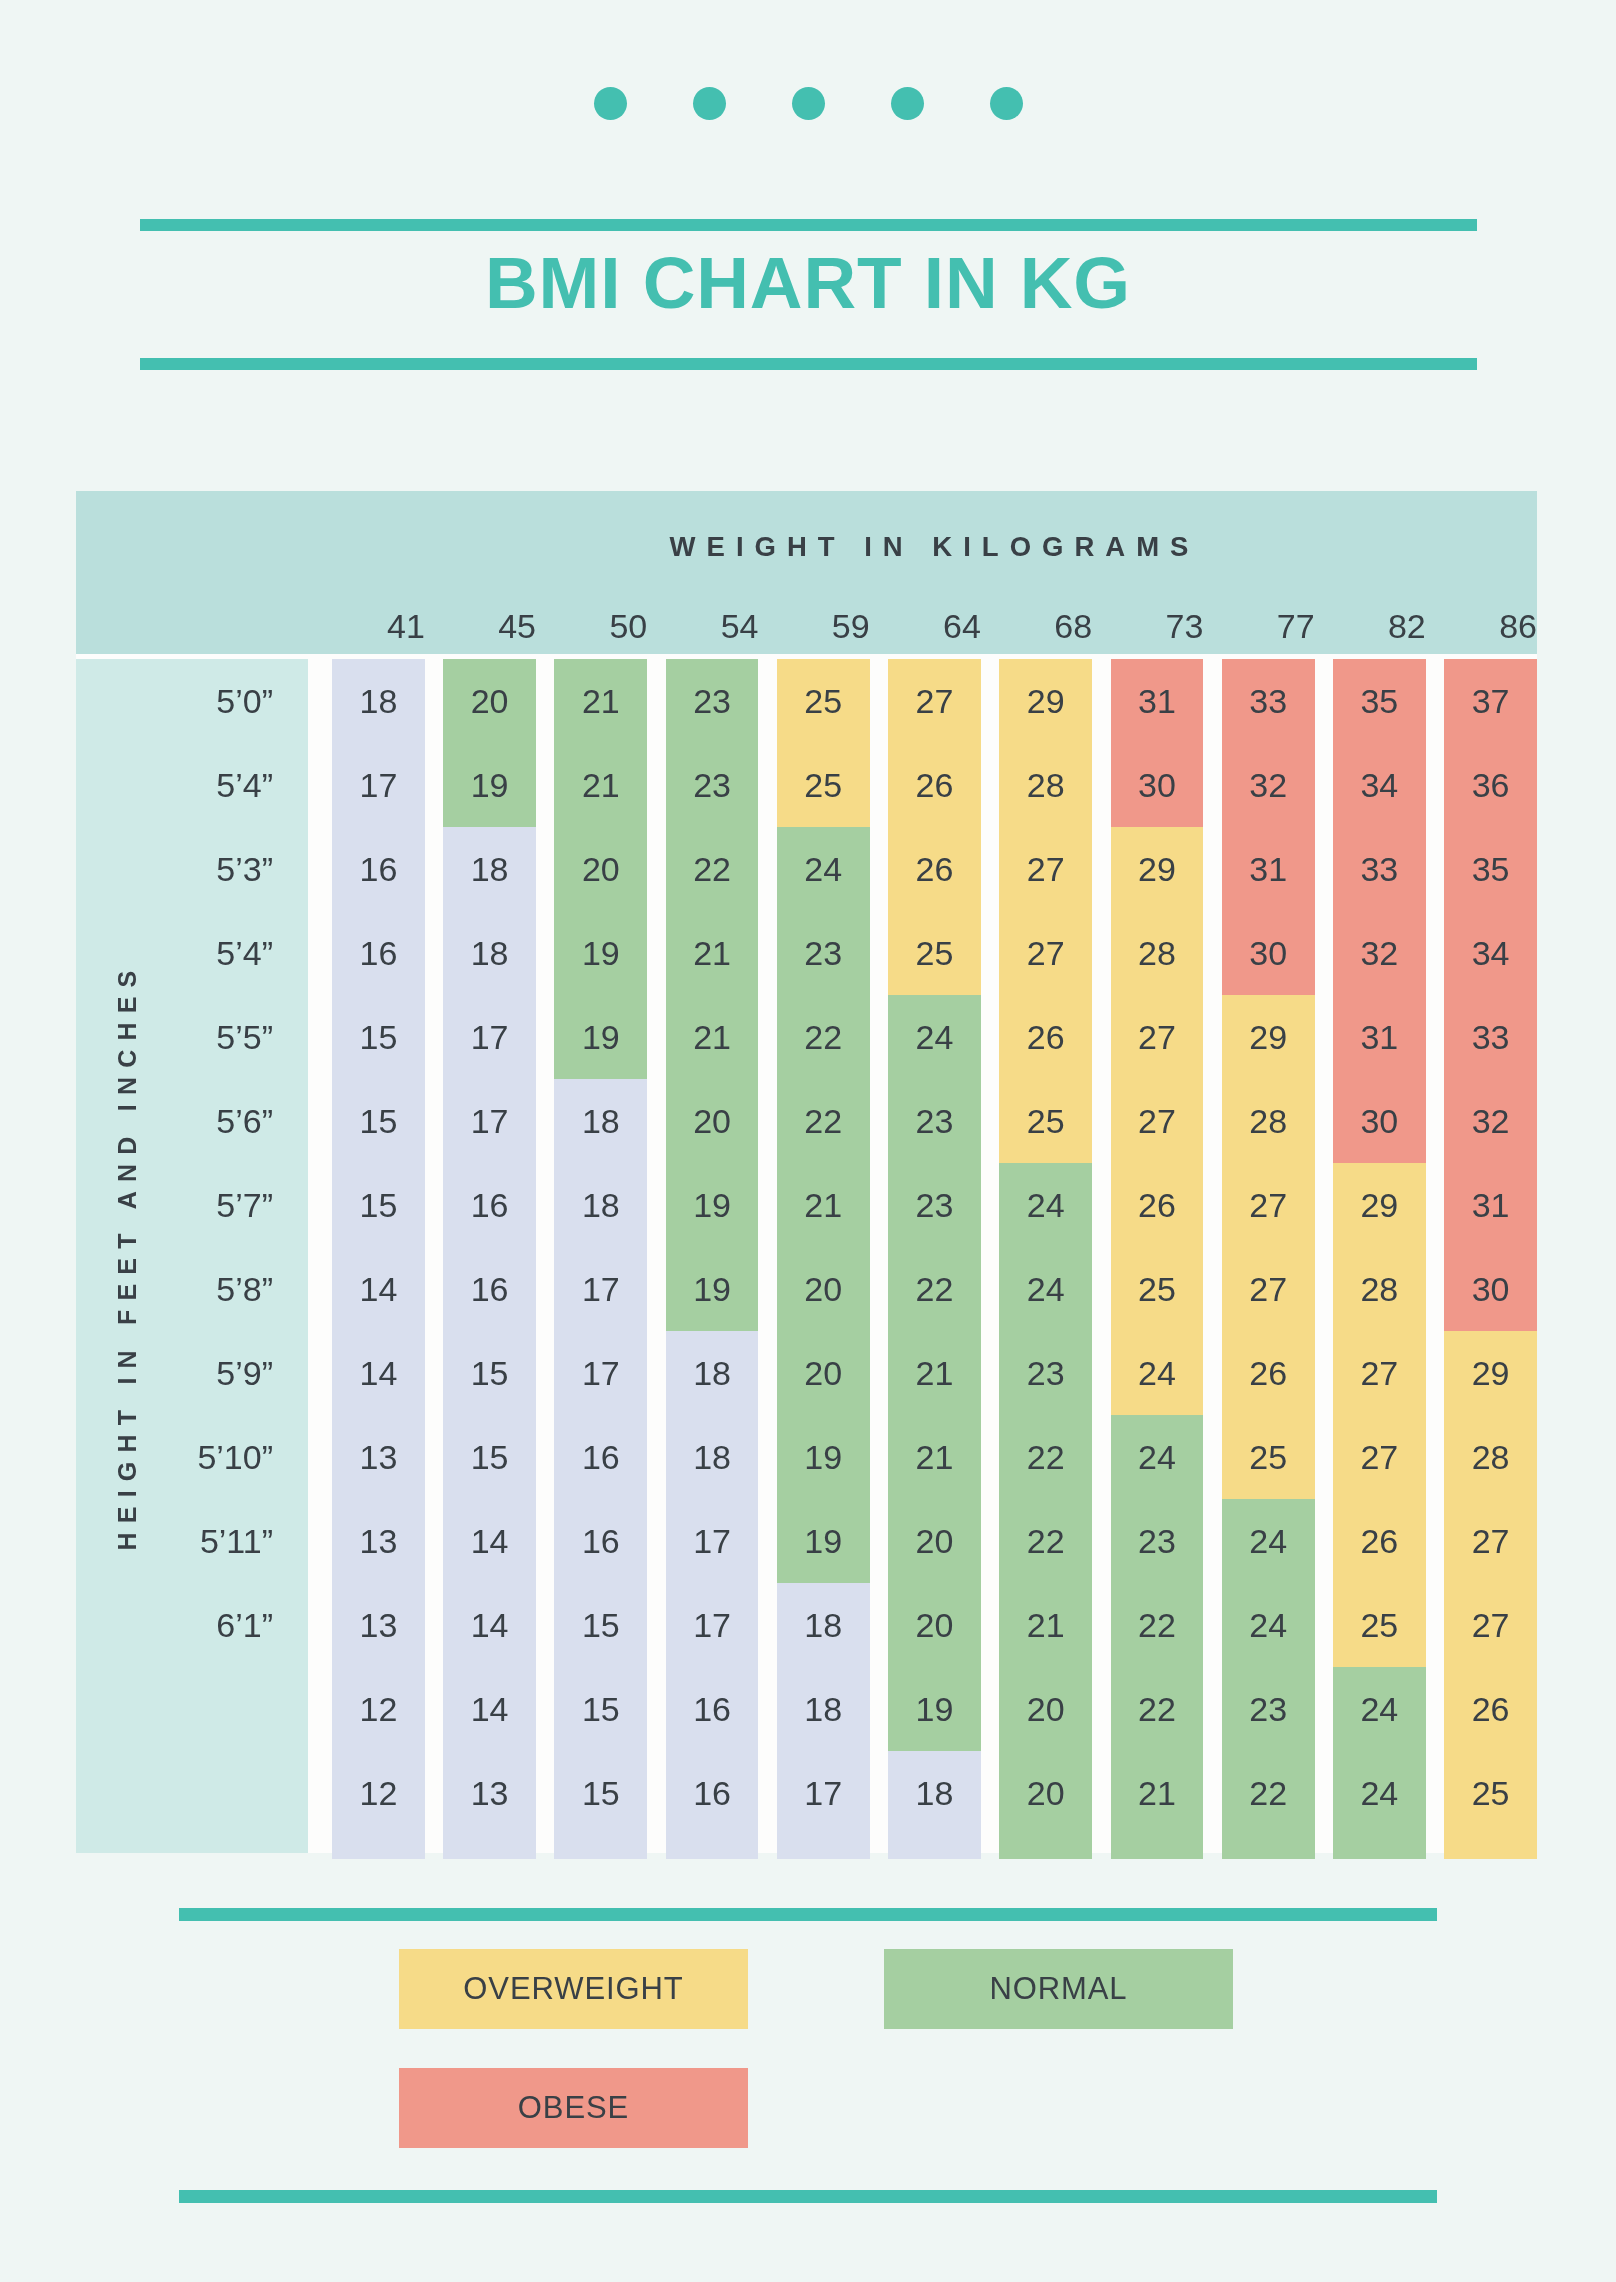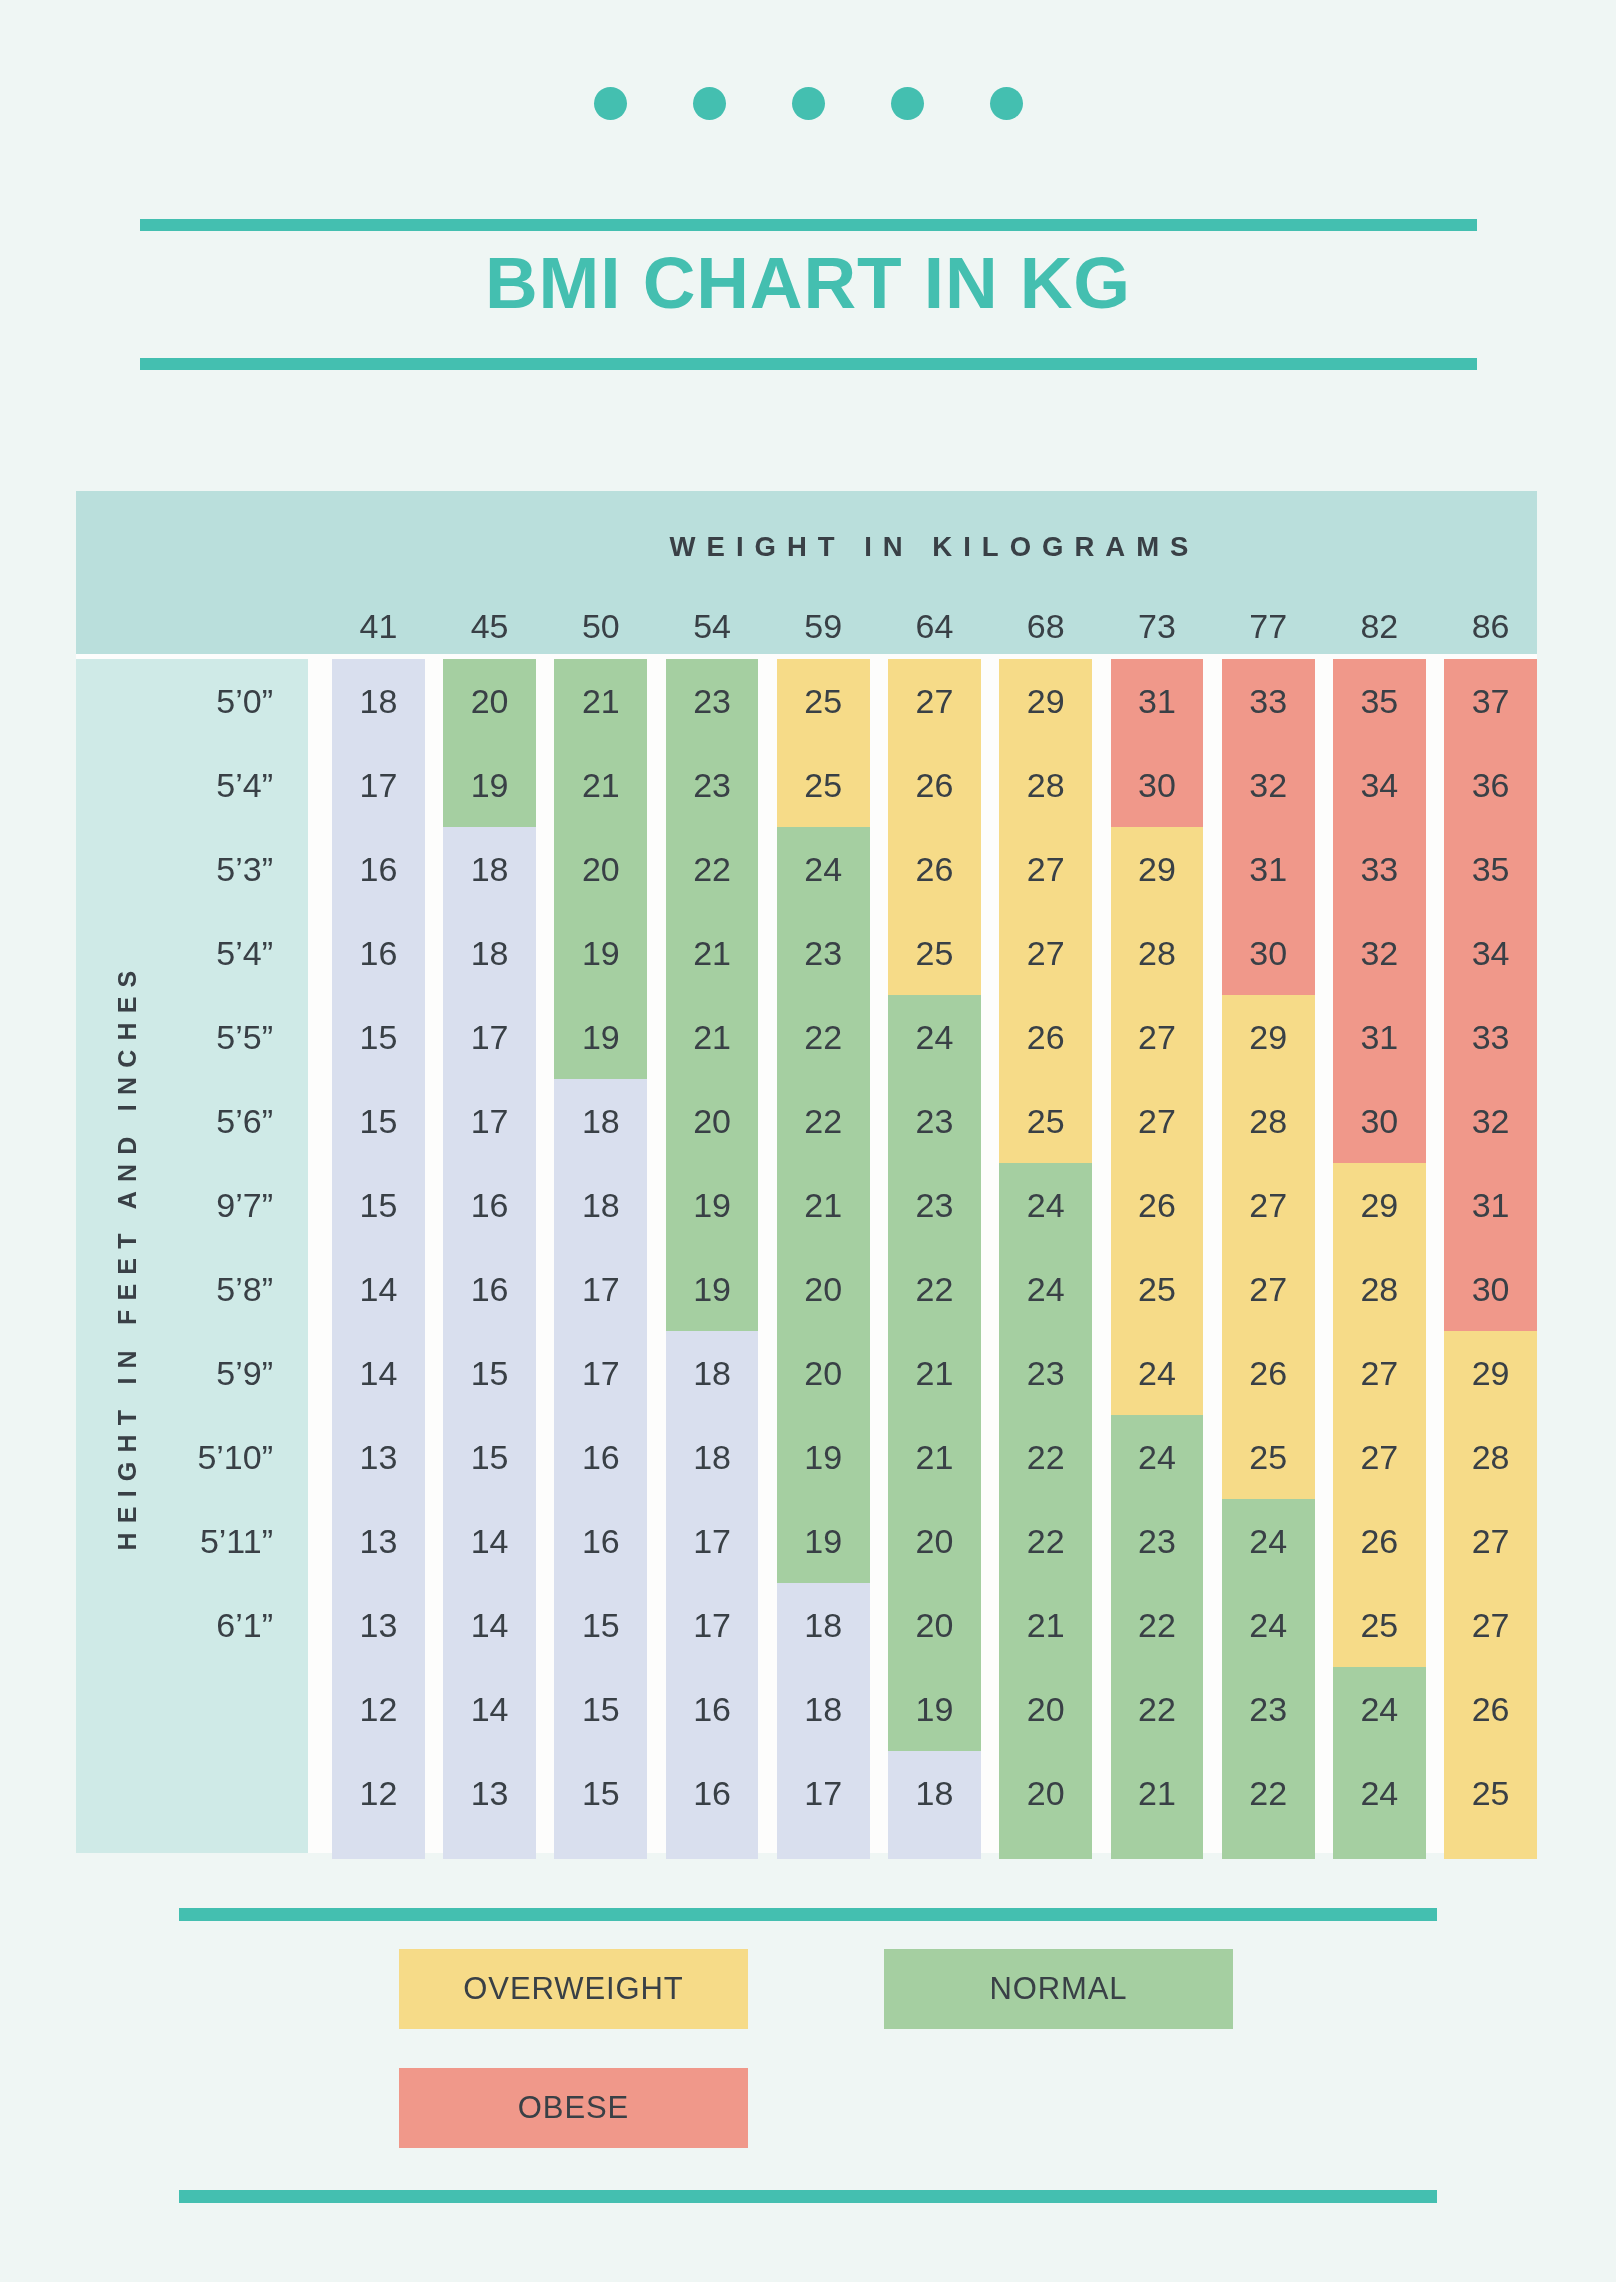--- a/index.html
+++ b/index.html
@@ -21,21 +21,21 @@
   .title{position:absolute;top:246px;left:0;right:0;margin:0;text-align:center;
          font-size:73px;font-weight:800;letter-spacing:0.9px;color:var(--accent,#44bfb0);line-height:1;}
 
   
   .bmi-table{position:absolute;top:491px;left:76px;width:1461px;background:var(--gutter,#fdfdfc);}
   .band{position:relative;height:163px;background:var(--header-band,#badfdc);}
   .band-title{position:absolute;top:40px;left:256px;right:0;text-align:center;
               font-size:27.5px;font-weight:700;letter-spacing:11px;}
   .weights{position:absolute;bottom:11px;left:256px;right:0;display:grid;
            grid-template-columns:repeat(11,1fr);gap:18.4px;}
-  .weight-label{text-align:center;font-size:34px;line-height:1;}
+  .weight-label{text-align:right;font-size:34px;line-height:1;}
 
   .tbody{display:flex;margin-top:4.6px;height:1194px;}
   .left-panel{position:relative;width:232px;margin-right:24px;background:var(--height-panel,#cfeae7);box-sizing:border-box;padding-bottom:24px;}
   .axis-label{position:absolute;left:37px;top:50%;transform:translateY(-50%) rotate(180deg);
               writing-mode:vertical-rl;font-size:25px;font-weight:700;letter-spacing:9.2px;white-space:nowrap;}
   .height-label{height:84px;line-height:84px;text-align:right;padding-right:35px;font-size:34px;}
 
   .cols{flex:1;display:grid;grid-template-columns:repeat(11,1fr);gap:18.4px;}
   .col{display:flex;flex-direction:column;padding-bottom:24px;box-sizing:border-box;}
   .cell{height:84px;line-height:84px;text-align:center;font-size:34px;}
@@ -85,21 +85,21 @@
     <div class="tbody">
       <div class="left-panel">
         <div class="axis-label">HEIGHT IN FEET AND INCHES</div>
         <div id="heights">
             <div class="height-label">5’0”</div>
             <div class="height-label">5’4”</div>
             <div class="height-label">5’3”</div>
             <div class="height-label">5’4”</div>
             <div class="height-label">5’5”</div>
             <div class="height-label">5’6”</div>
-            <div class="height-label">9’7”</div>
+            <div class="height-label">5’7”</div>
             <div class="height-label">5’8”</div>
             <div class="height-label">5’9”</div>
             <div class="height-label">5’10”</div>
             <div class="height-label">5’11”</div>
             <div class="height-label">6’1”</div>
           </div>
       </div>
       <div class="cols" id="cols">
           <div class="col" style="background: rgb(217, 223, 238);">
             <div class="cell" style="background: rgb(217, 223, 238);">18</div>

